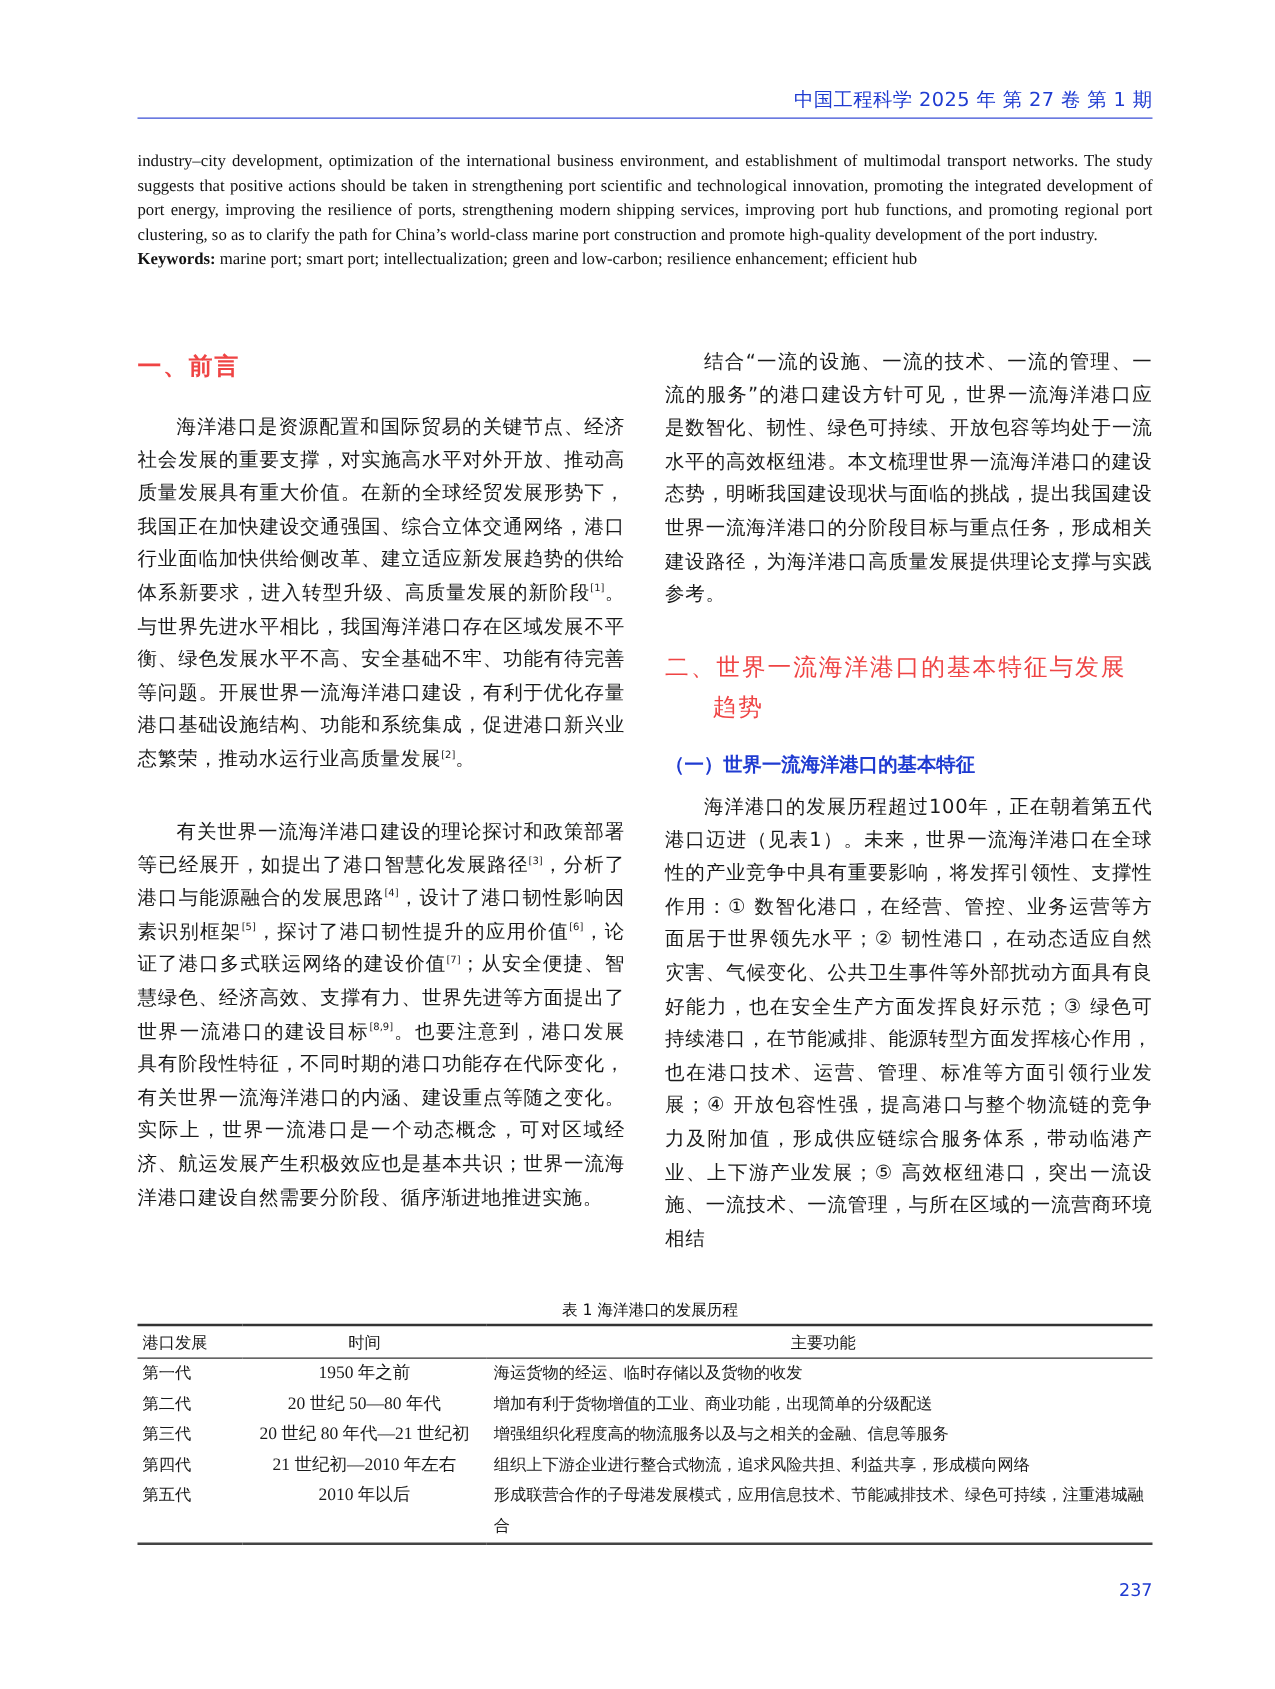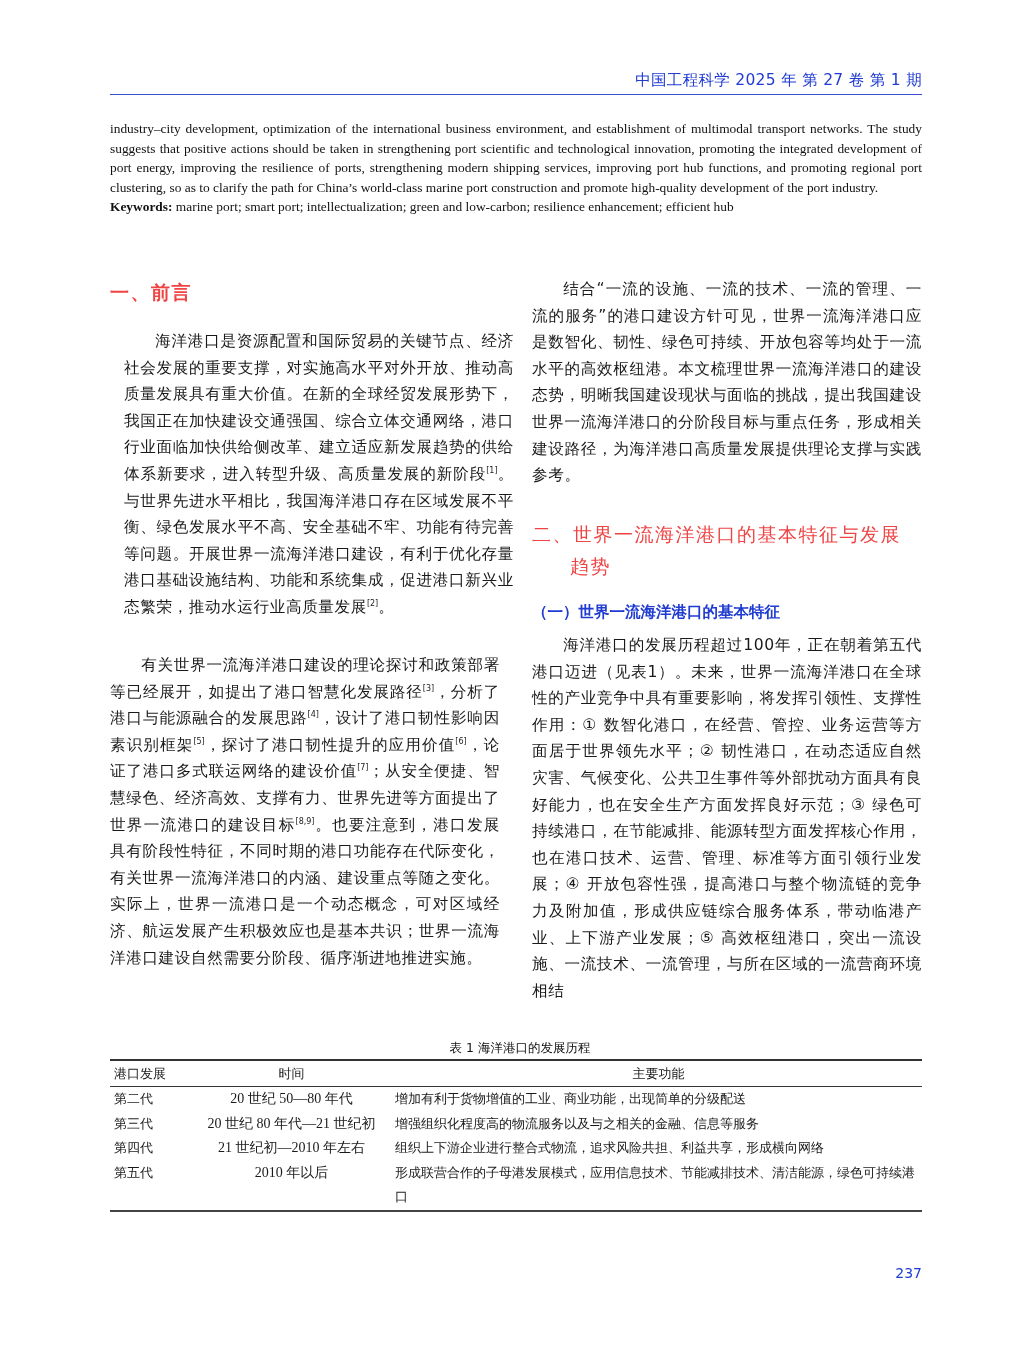--- a/index.html
+++ b/index.html
@@ -61,21 +61,21 @@
   <span class="header-text">中国工程科学  2025 年  第 27 卷  第 1 期</span>
 </div>
 
 <div class="abstract">
   <p>industry–city development, optimization of the international business environment, and establishment of multimodal transport networks. The study suggests that positive actions should be taken in strengthening port scientific and technological innovation, promoting the integrated development of port energy, improving the resilience of ports, strengthening modern shipping services, improving port hub functions, and promoting regional port clustering, so as to clarify the path for China’s world-class marine port construction and promote high-quality development of the port industry.</p>
   <p><span class="kw-label">Keywords:</span><span> marine port; smart port; intellectualization; green and low-carbon; resilience enhancement; efficient hub</span></p>
 </div>
 
 <h2 class="h1" style="left:110px; top:280px;">一、前言</h2>
 
-<p class="para indent" style="left:124px; top:328px;"><span>海洋港口是资源配置和国际贸易的关键节点、经济社会发展的重要支撑，对实施高水平对外开放、推动高质量发展具有重大价值。在新的全球经贸发展形势下，我国正在加快建设交通强国、综合立体交通网络，港口行业面临加快供给侧改革、建立适应新发展趋势的供给体系新要求，进入转型升级、高质量发展的新阶段</span><sup>[1]</sup><span>。与世界先进水平相比，我国海洋港口存在区域发展不平衡、绿色发展水平不高、安全基础不牢、功能有待完善等问题。开展世界一流海洋港口建设，有利于优化存量港口基础设施结构、功能和系统集成，促进港口新兴业态繁荣，推动水运行业高质量发展</span><sup>[2]</sup><span>。</span></p>
+<p class="para indent" style="left:110px; top:328px;"><span>海洋港口是资源配置和国际贸易的关键节点、经济社会发展的重要支撑，对实施高水平对外开放、推动高质量发展具有重大价值。在新的全球经贸发展形势下，我国正在加快建设交通强国、综合立体交通网络，港口行业面临加快供给侧改革、建立适应新发展趋势的供给体系新要求，进入转型升级、高质量发展的新阶段</span><sup>[1]</sup><span>。与世界先进水平相比，我国海洋港口存在区域发展不平衡、绿色发展水平不高、安全基础不牢、功能有待完善等问题。开展世界一流海洋港口建设，有利于优化存量港口基础设施结构、功能和系统集成，促进港口新兴业态繁荣，推动水运行业高质量发展</span><sup>[2]</sup><span>。</span></p>
 
 <p class="para indent" style="left:110px; top:652px;"><span>有关世界一流海洋港口建设的理论探讨和政策部署等已经展开，如提出了港口智慧化发展路径</span><sup>[3]</sup><span>，分析了港口与能源融合的发展思路</span><sup>[4]</sup><span>，设计了港口韧性影响因素识别框架</span><sup>[5]</sup><span>，探讨了港口韧性提升的应用价值</span><sup>[6]</sup><span>，论证了港口多式联运网络的建设价值</span><sup>[7]</sup><span>；从安全便捷、智慧绿色、经济高效、支撑有力、世界先进等方面提出了世界一流港口的建设目标</span><sup>[8,9]</sup><span>。也要注意到，港口发展具有阶段性特征，不同时期的港口功能存在代际变化，有关世界一流海洋港口的内涵、建设重点等随之变化。实际上，世界一流港口是一个动态概念，可对区域经济、航运发展产生积极效应也是基本共识；世界一流海洋港口建设自然需要分阶段、循序渐进地推进实施。</span></p>
 
 <p class="para indent" style="left:532px; top:276px;">结合“一流的设施、一流的技术、一流的管理、一流的服务”的港口建设方针可见，世界一流海洋港口应是数智化、韧性、绿色可持续、开放包容等均处于一流水平的高效枢纽港。本文梳理世界一流海洋港口的建设态势，明晰我国建设现状与面临的挑战，提出我国建设世界一流海洋港口的分阶段目标与重点任务，形成相关建设路径，为海洋港口高质量发展提供理论支撑与实践参考。</p>
 
 <div class="h1" style="left:532px; top:518px; width:400px; line-height:32px;">
   <div>二、世界一流海洋港口的基本特征与发展</div>
   <div style="padding-left:38px;">趋势</div>
 </div>
 
@@ -89,36 +89,41 @@
   <table>
     <thead>
       <tr>
         <th class="c1">港口发展</th>
         <th class="c2">时间</th>
         <th class="c3">主要功能</th>
       </tr>
     </thead>
     <tbody>
       <tr>
+        <td class="c1">第一代</td>
+        <td class="c2">1950 年之前</td>
+        <td class="c3">海运货物的经运、临时存储以及货物的收发</td>
+      </tr>
+      <tr>
         <td class="c1">第二代</td>
         <td class="c2">20 世纪 50—80 年代</td>
         <td class="c3">增加有利于货物增值的工业、商业功能，出现简单的分级配送</td>
       </tr>
       <tr>
         <td class="c1">第三代</td>
         <td class="c2">20 世纪 80 年代—21 世纪初</td>
         <td class="c3">增强组织化程度高的物流服务以及与之相关的金融、信息等服务</td>
       </tr>
       <tr>
         <td class="c1">第四代</td>
         <td class="c2">21 世纪初—2010 年左右</td>
         <td class="c3">组织上下游企业进行整合式物流，追求风险共担、利益共享，形成横向网络</td>
       </tr>
       <tr>
         <td class="c1">第五代</td>
         <td class="c2">2010 年以后</td>
-        <td class="c3">形成联营合作的子母港发展模式，应用信息技术、节能减排技术、清洁能源，绿色可持续港口</td>
+        <td class="c3">形成联营合作的子母港发展模式，应用信息技术、节能减排技术、绿色可持续，注重港城融合</td>
       </tr>
     </tbody>
   </table>
 </div>
 
 <div class="page-num">237</div>
 
 </body></html>

